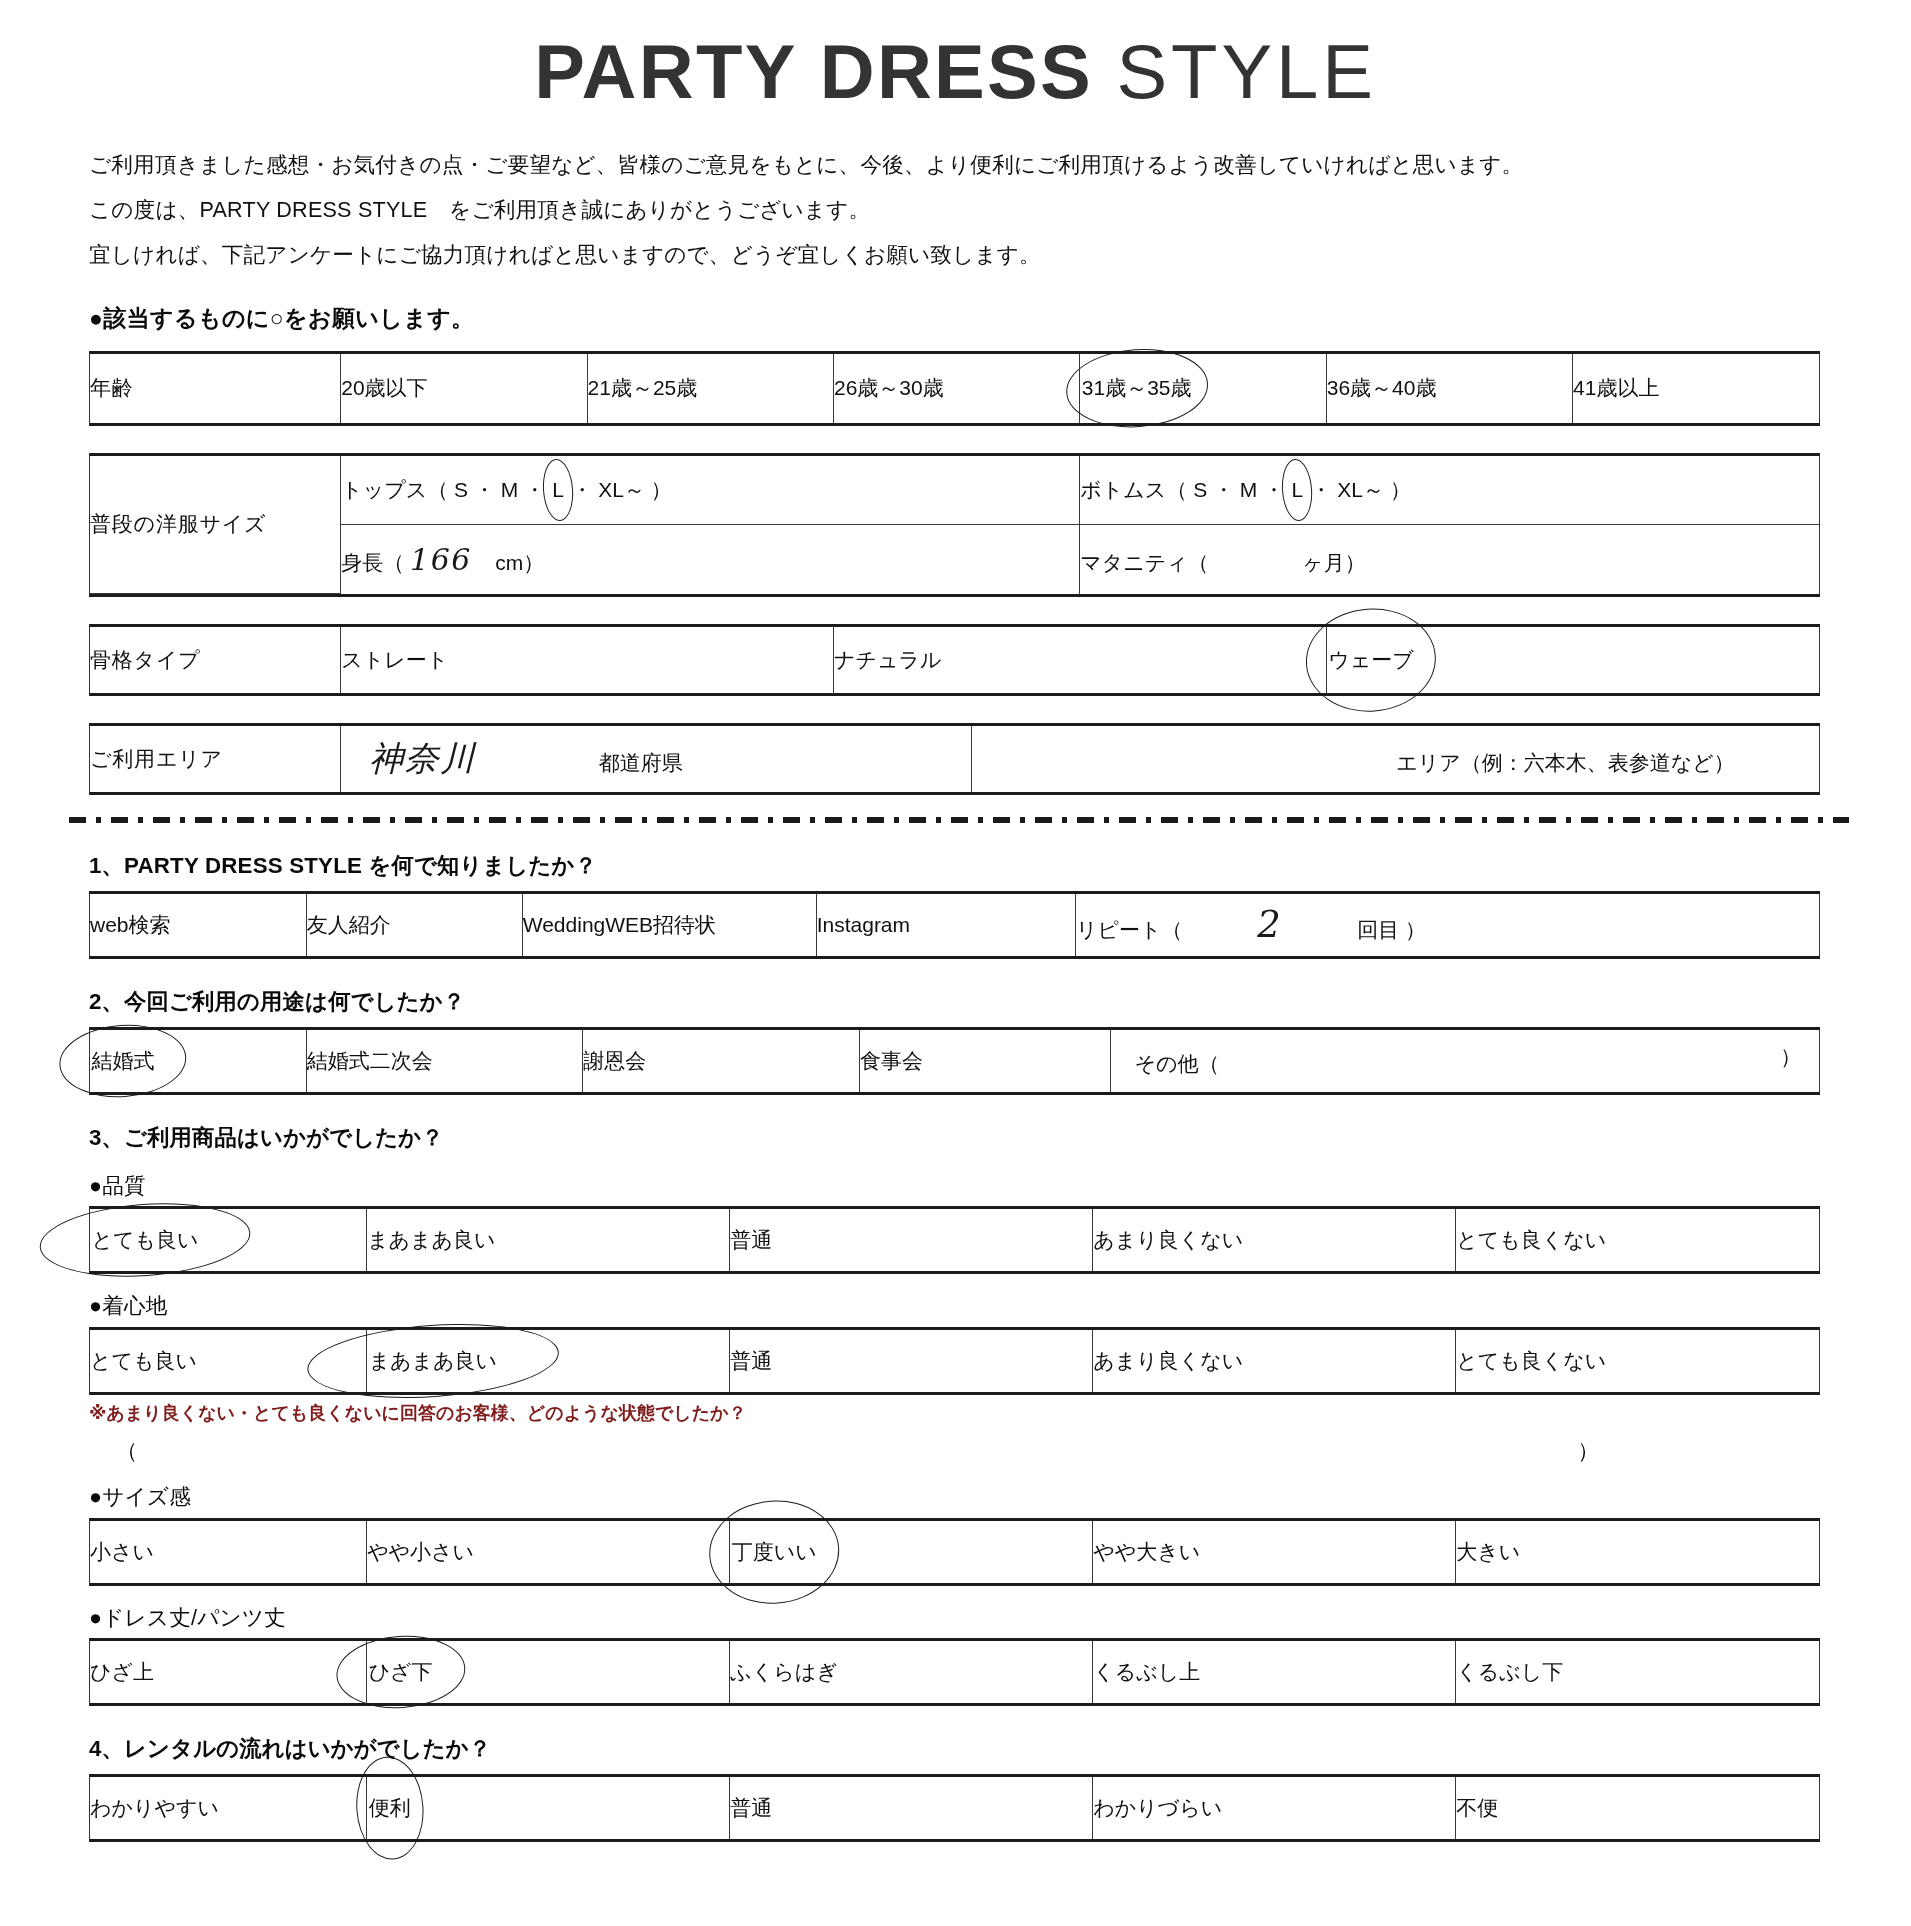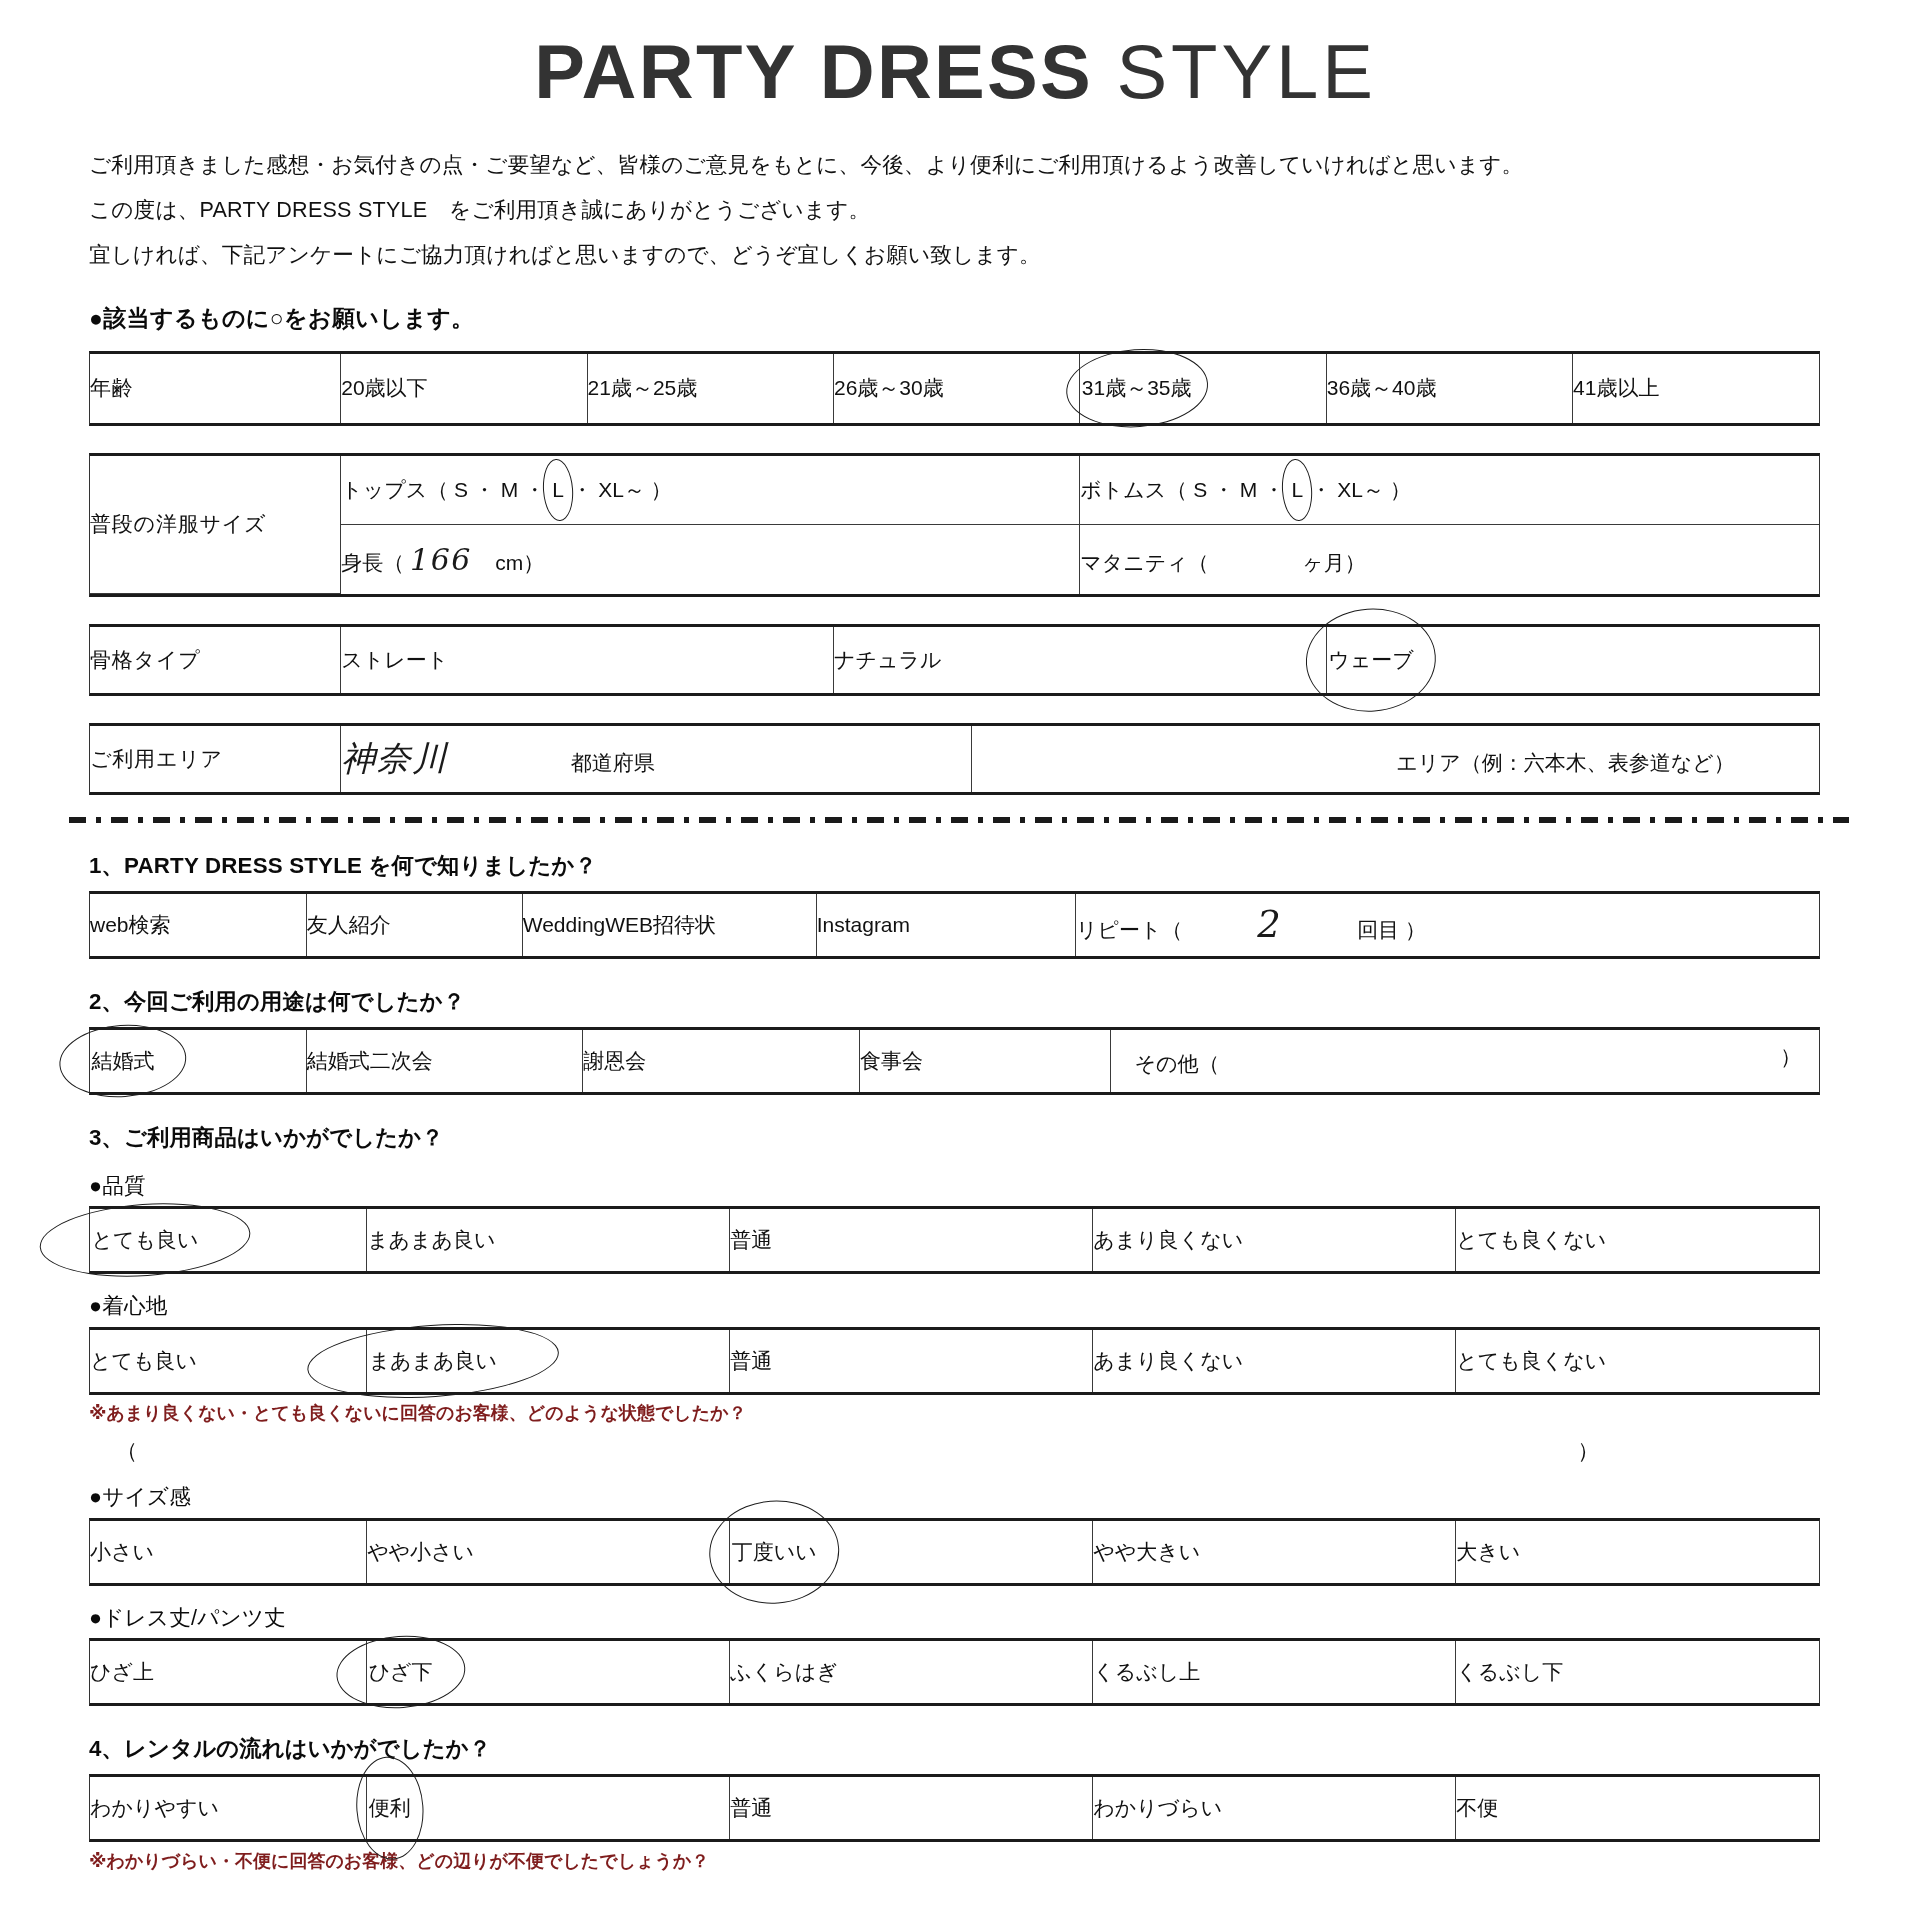--- a/index.html
+++ b/index.html
@@ -258,21 +258,21 @@
   </div>
 
   <div class="gap-70"></div>
 
   <div class="tblwrap">
     <table class="tbl">
         <tbody>
       <tr class="row-h-172">
         <td style="width:14.5%" class="label-cell">ご利用エリア</td>
         <td style="width:36.5%" style2="">
-          <span class="hand hw-val" style="font-size:34px;margin-right:123px;">神奈川</span><span>都道府県</span>
+          <span class="hand hw-val" style="font-size:34px;margin-right:123px;margin-left:28px;">神奈川</span><span>都道府県</span>
         </td>
         <td style="width:49%">
           <span class="hand hw-val"></span>
           <span style="margin-left:424px;">エリア（例：六本木、表参道など）</span>
         </td>
       </tr>
     </tbody>
       </table>
   </div>
 
@@ -391,16 +391,15 @@
       <tr class="row-h-160">
         <td style="width:16%"><span>わかりやすい</span></td>
         <td style="width:21%"><span class="circled tall">便利</span></td>
         <td style="width:21%"><span>普通</span></td>
         <td style="width:21%"><span>わかりづらい</span></td>
         <td style="width:21%"><span>不便</span></td>
       </tr>
     </tbody>
       </table>
   </div>
-  <div class="note">※わかりづらい・不便に回答のお客様、どの辺りが不便でしたでしょうか？</div>
 
 </div>
 
 
 </body></html>

